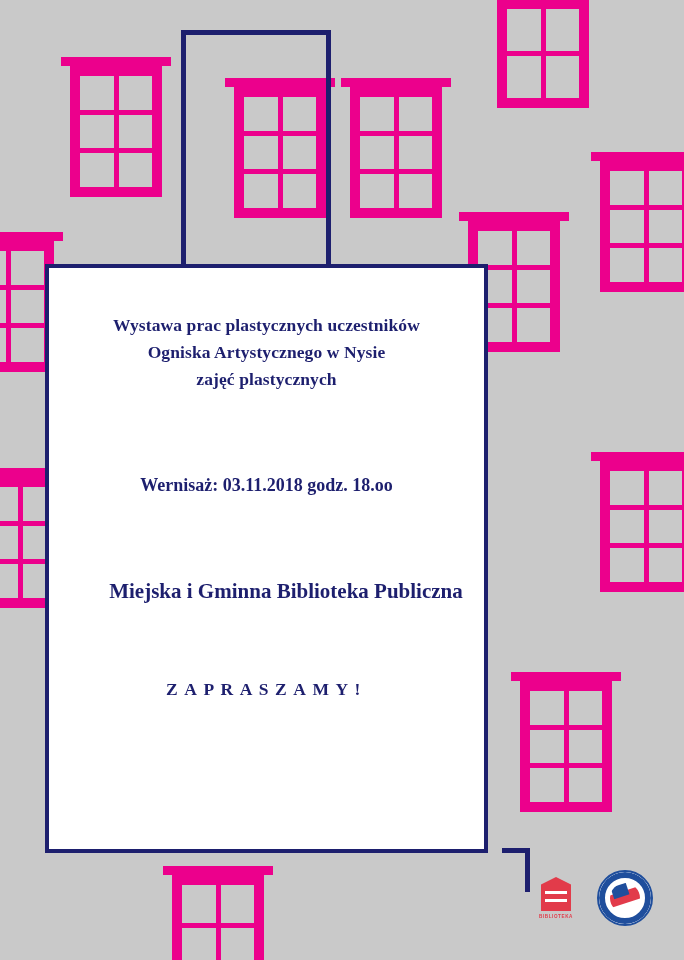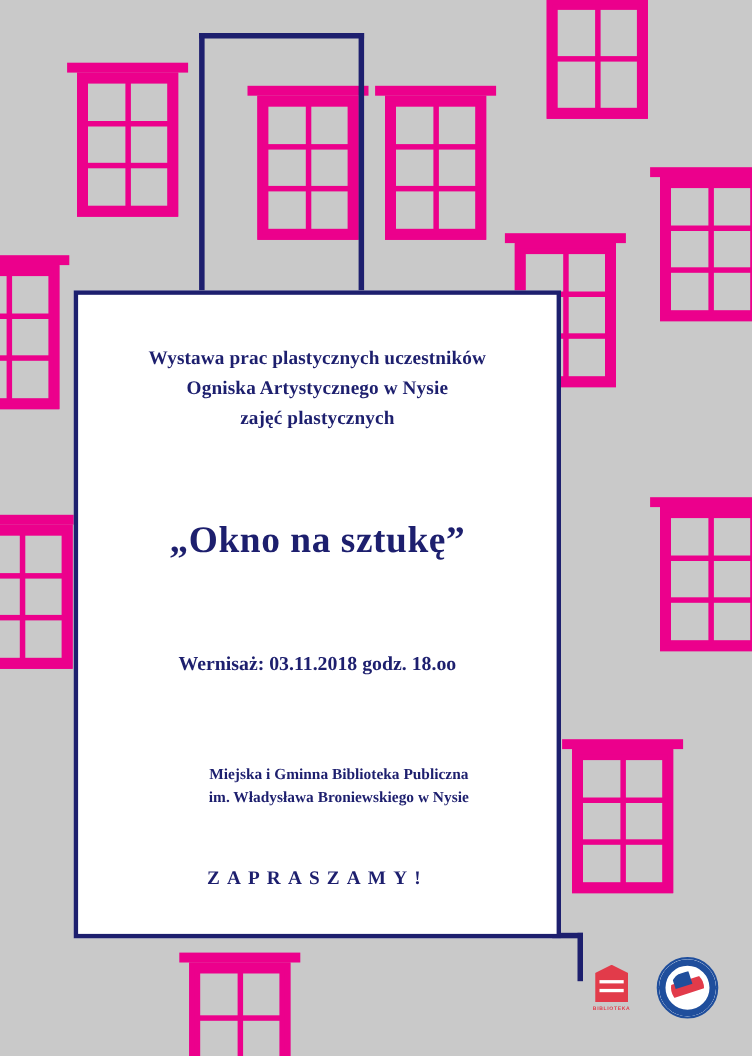--- a/index.html
+++ b/index.html
@@ -57,21 +57,21 @@
 
   
   .navy-line {
     position: absolute;
     background: #1d1f6e;
   }
 
   
   #card {
     position: absolute;
-    left: 67px;
+    left: 45px;
     top: 264px;
     width: 443px;
     height: 589px;
     background: #ffffff;
     border: 4px solid #1d1f6e;
     box-sizing: border-box;
     color: #1d1f6e;
     text-align: center;
   }
   .intro {
@@ -91,28 +91,28 @@
   }
 
   .date {
     margin-top: 82px;
     font-size: 18px;
     font-weight: bold;
   }
 
   .venue {
     margin-top: 80px;
-    font-size: 14px;
+    font-size: 21px;
     line-height: 1.5;
     font-weight: bold;
     padding-left: 39px;
   }
 
   .invite {
-    margin-top: 52px;
+    margin-top: 71px;
     font-size: 17.5px;
     font-weight: bold;
     letter-spacing: 6.5px;
   }
 
   
   #logos {
     position: absolute;
     left: 533px;
     top: 866px;
@@ -342,27 +342,25 @@
   <div class="navy-line" style="left:525px; top:848px; width:5px;  height:44px;"></div>
 
   <div id="card">
 
     <div class="intro">
       <div>Wystawa prac plastycznych uczestników</div>
       <div>Ogniska Artystycznego w Nysie</div>
       <div>zajęć plastycznych</div>
     </div>
 
-    <div class="title">„Okno na sztukę”</div>
 
     <div class="date">Wernisaż: 03.11.2018  godz. 18.oo</div>
 
     <div class="venue">
       <div>Miejska i  Gminna Biblioteka Publiczna</div>
-      <div>im. Władysława Broniewskiego w Nysie</div>
     </div>
 
     <div class="invite">ZAPRASZAMY!</div>
   </div>
 
   <div id="logos">
     <div class="logo-biblioteka">
       <div class="mark"></div>
       <div class="caption">BIBLIOTEKA</div>
     </div>

